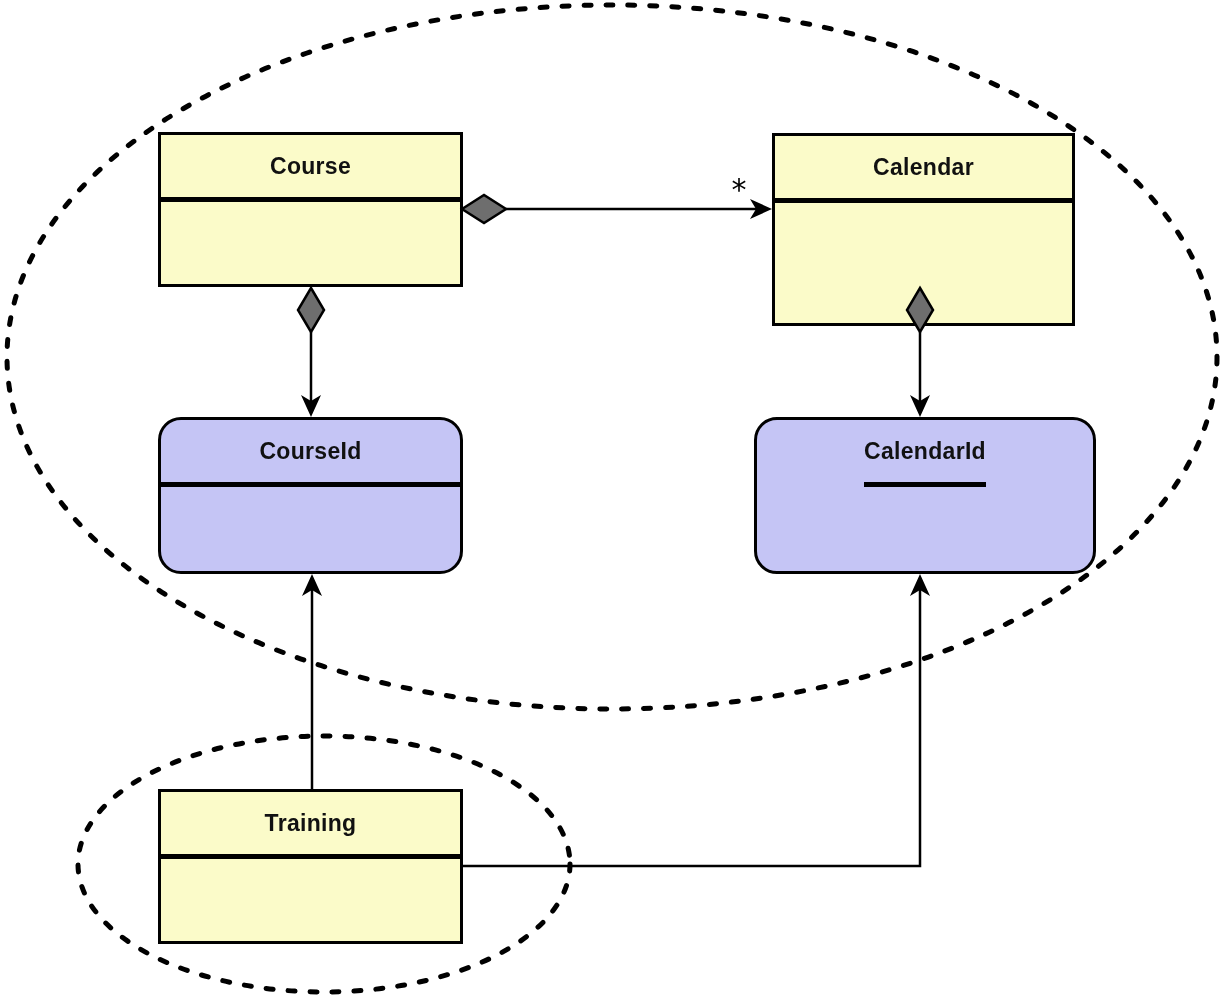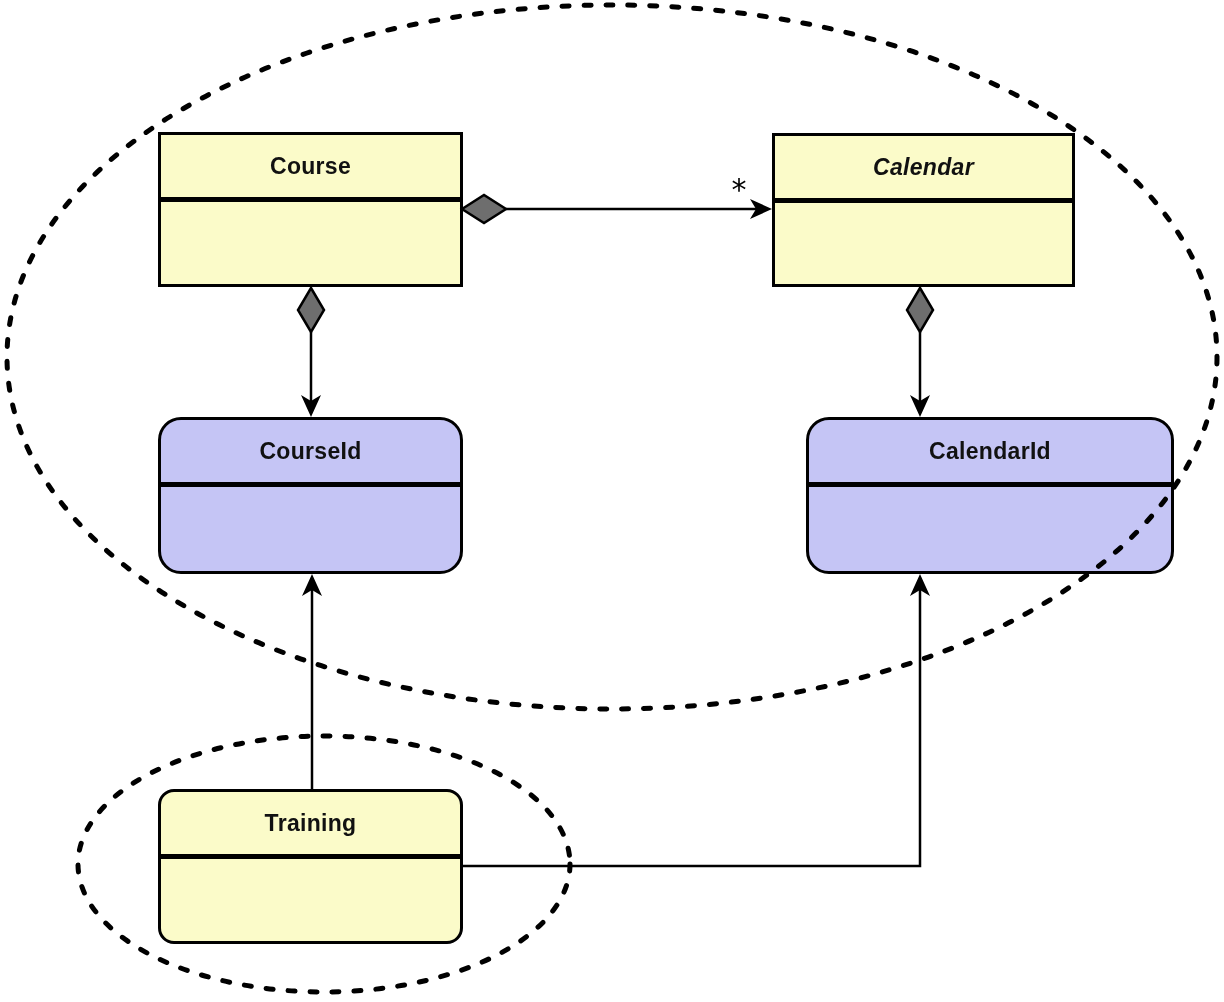--- a/index.html
+++ b/index.html
@@ -64,36 +64,36 @@
 </head>
 <body>
 
 <div class="canvas">
 
   <div class="uml-class yellow" style="left:158px; top:132px; width:305px; height:155px;">
     <div class="uml-title">Course</div>
     <div class="uml-body"></div>
   </div>
 
-  <div class="uml-class yellow" style="left:772px; top:133px; width:303px; height:154px;font-style:italic;">
+  <div class="uml-class yellow" style="left:772px; top:133px; width:303px; height:193px;">
     <div class="uml-title">Calendar</div>
     <div class="uml-body"></div>
   </div>
 
   <div class="uml-class purple" style="left:158px; top:417px; width:305px; height:157px;">
     <div class="uml-title">CourseId</div>
     <div class="uml-body"></div>
   </div>
 
-  <div class="uml-class purple" style="left:806px; top:417px; width:368px; height:157px;">
+  <div class="uml-class purple" style="left:754px; top:417px; width:342px; height:157px;align-items:center;">
     <div class="uml-title">CalendarId</div>
     <div class="uml-body"></div>
   </div>
 
-  <div class="uml-class yellow" style="left:158px; top:789px; width:305px; height:155px;border-radius:16px;">
+  <div class="uml-class yellow" style="left:158px; top:789px; width:305px; height:155px;">
     <div class="uml-title">Training</div>
     <div class="uml-body"></div>
   </div>
 
   <div class="mult-label">*</div>
 
   <svg class="overlay-svg" viewBox="0 0 1224 1002" xmlns="http://www.w3.org/2000/svg">
 
     <ellipse cx="612" cy="357" rx="605" ry="352" fill="none" stroke="#000000" stroke-width="5" stroke-dasharray="7 15" stroke-linecap="round"></ellipse>
 

